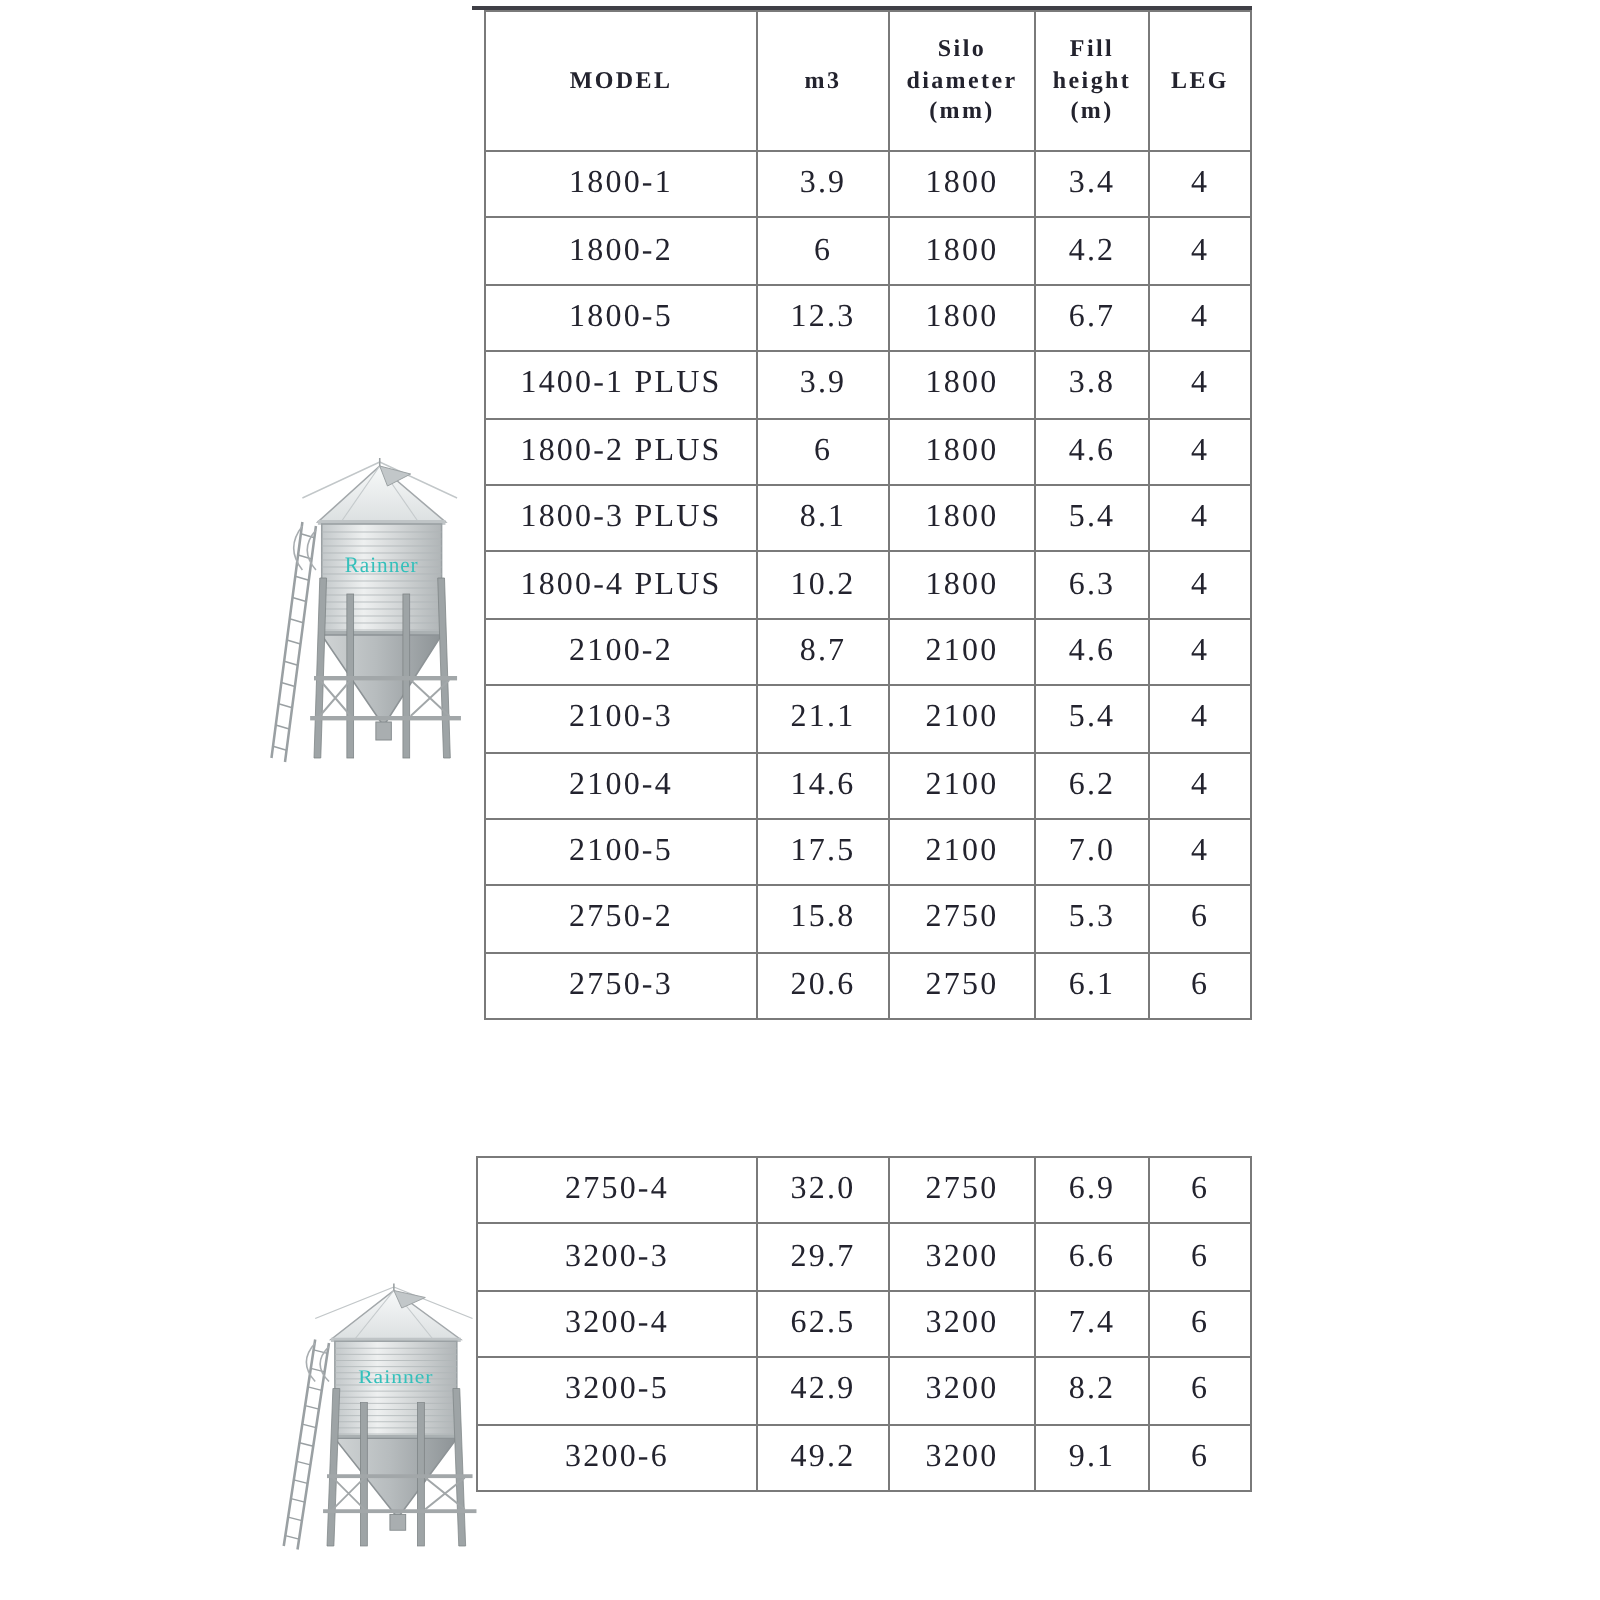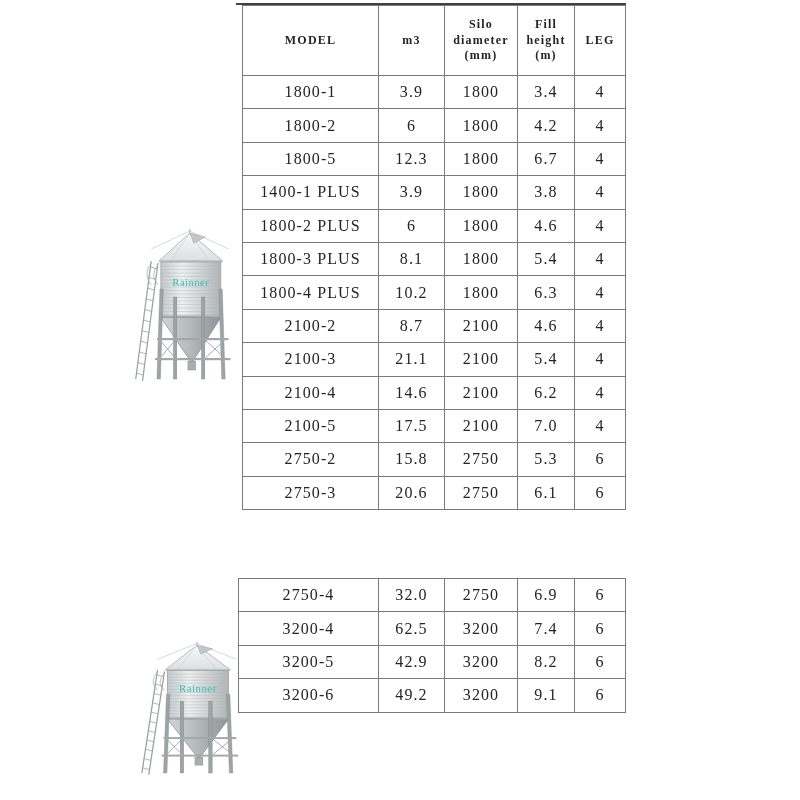--- a/index.html
+++ b/index.html
@@ -253,20 +253,27 @@
     </colgroup>
     <tbody>
         <tr>
           <td>2750-4</td>
           <td>32.0</td>
           <td>2750</td>
           <td>6.9</td>
           <td>6</td>
         </tr>
         <tr>
+          <td>3200-3</td>
+          <td>29.7</td>
+          <td>3200</td>
+          <td>6.6</td>
+          <td>6</td>
+        </tr>
+        <tr>
           <td>3200-4</td>
           <td>62.5</td>
           <td>3200</td>
           <td>7.4</td>
           <td>6</td>
         </tr>
         <tr>
           <td>3200-5</td>
           <td>42.9</td>
           <td>3200</td>

